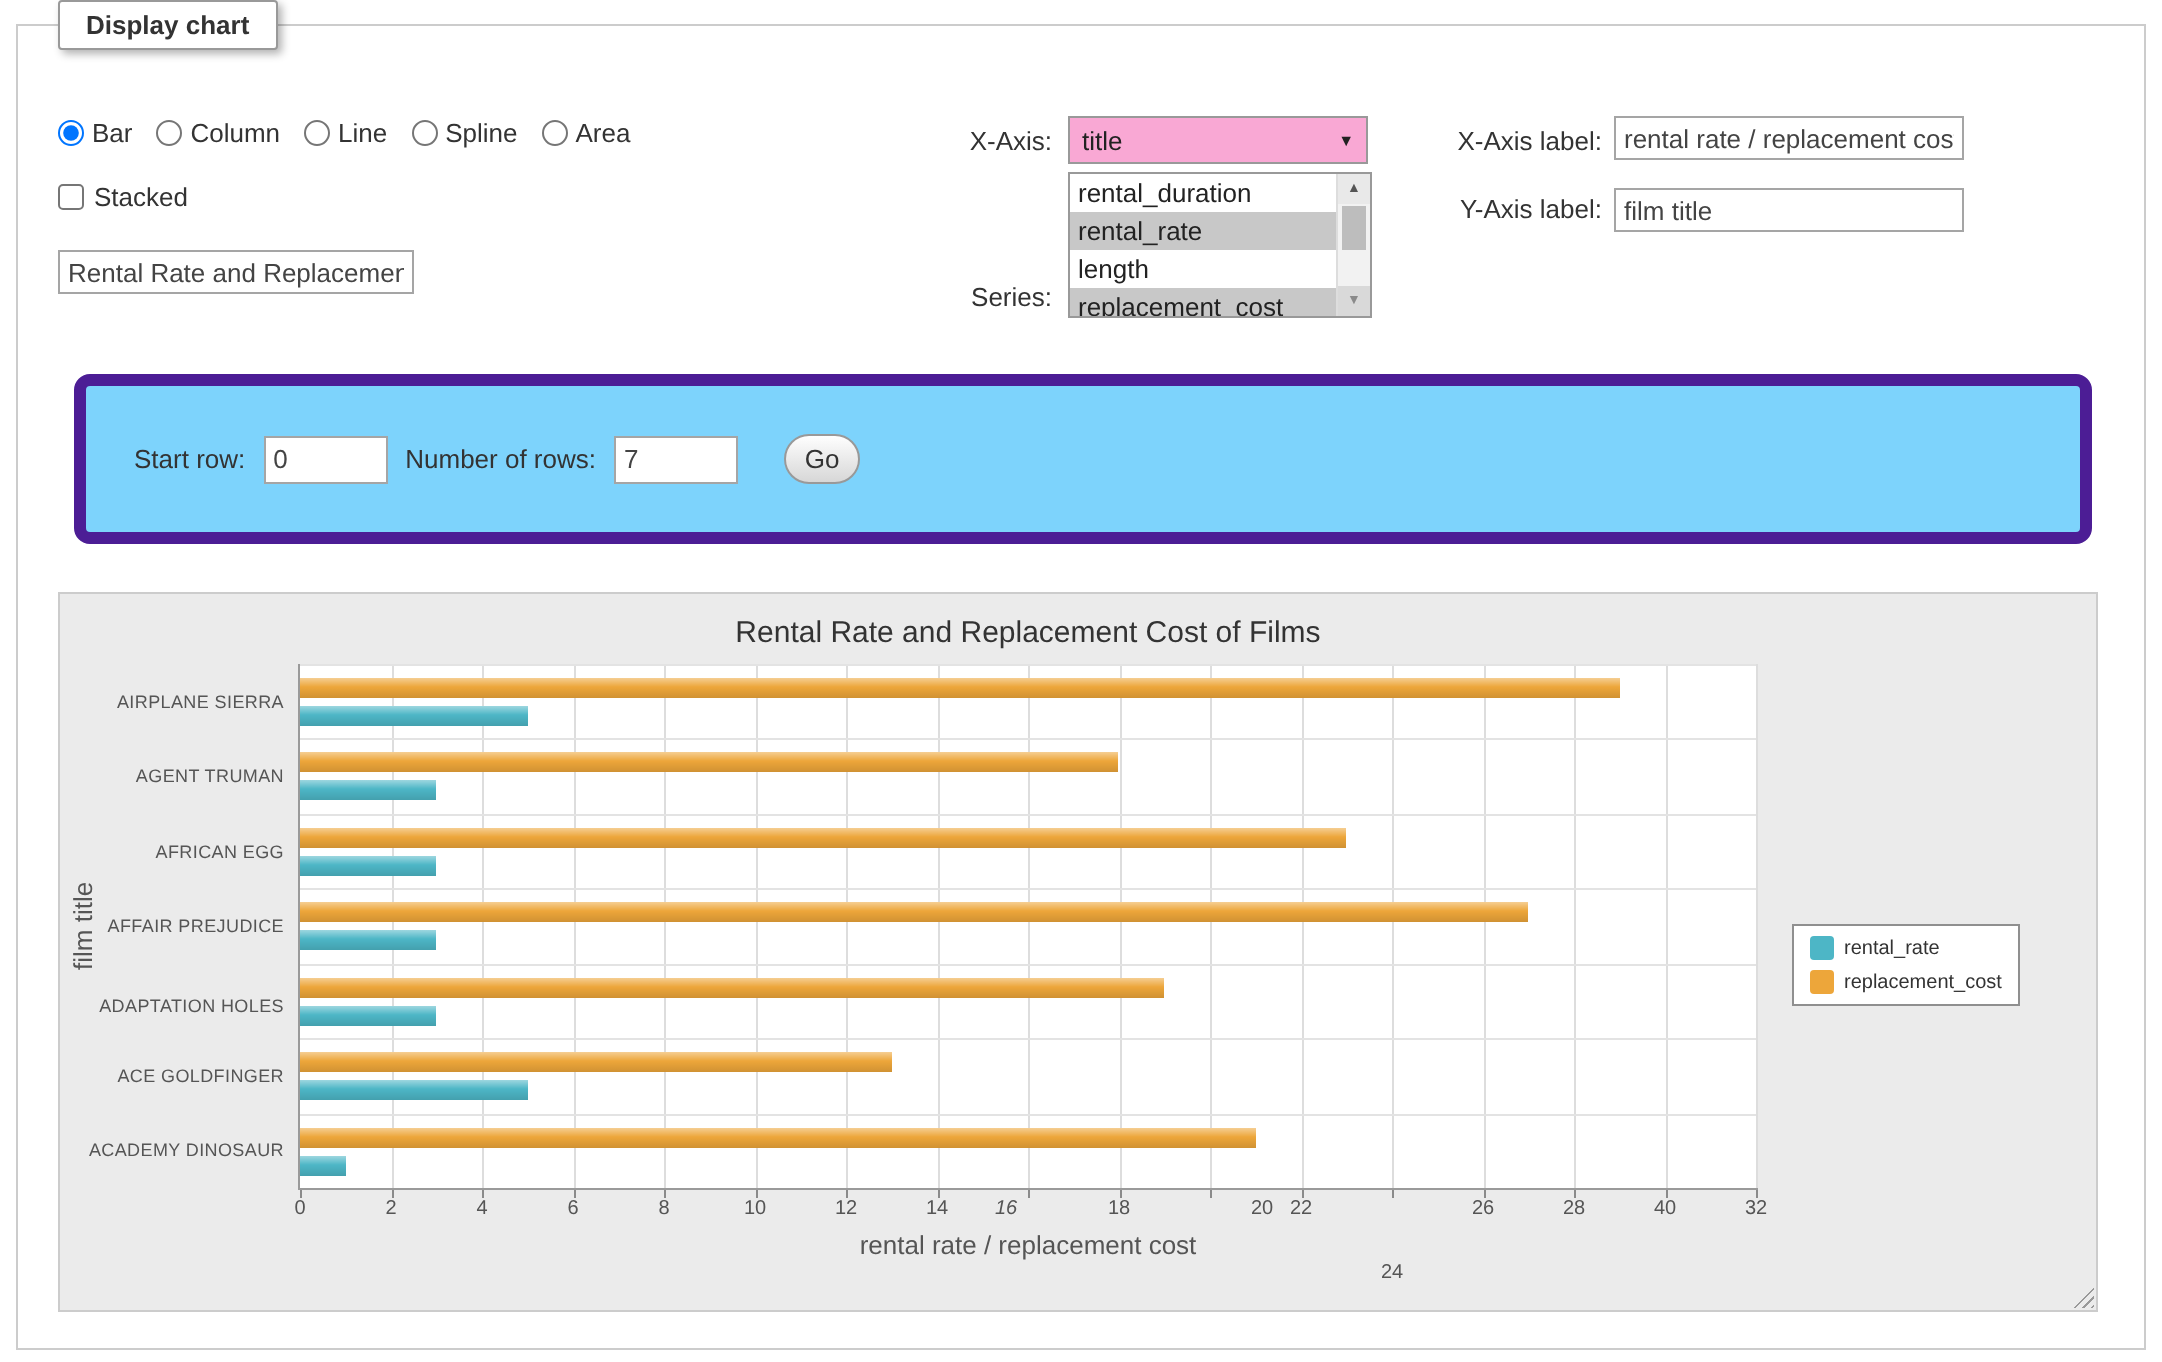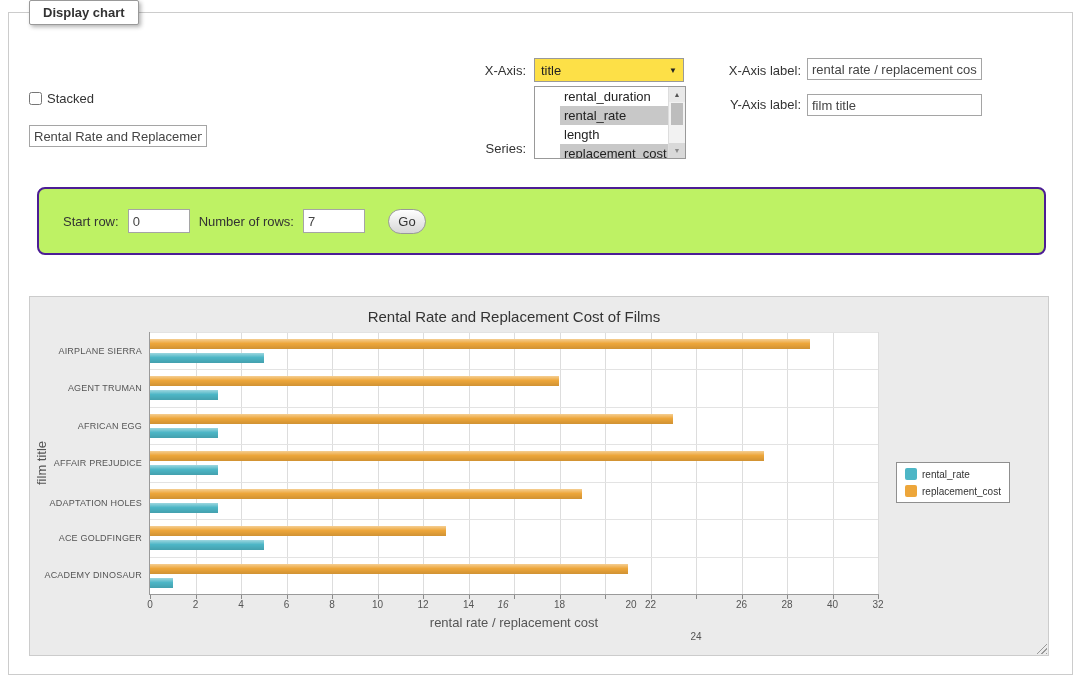--- a/index.html
+++ b/index.html
@@ -27,42 +27,42 @@
     border:1px solid #a5a5a5; padding:1px 4px; height:22px;
   }
   .title-input { position:absolute; left:20px; top:112px; width:178px; }
   .field-label { position:absolute; font-size:13px; color:#333; text-align:right; }
   .lbl-xaxis   { left:380px; top:50px;  width:137px; }
   .lbl-series  { left:380px; top:128px; width:137px; }
   .lbl-xlabel  { left:640px; top:50px;  width:152px; }
   .lbl-ylabel  { left:640px; top:84px;  width:152px; }
   .fake-select {
     position:absolute; left:525px; top:45px; width:150px; height:24px;
-    border:1px solid #999; background:#fde047; font-size:13px; color:#222;
+    border:1px solid #999; background:#f9a8d4; font-size:13px; color:#222;
     display:flex; align-items:center; justify-content:space-between; padding:0 6px;
     cursor:default;
   }
   .fake-select .arrow { font-size:8px; color:#222; }
   .listbox {
     position:absolute; left:525px; top:73px; width:152px; height:73px;
     border:1px solid #999; background:#fff; display:flex; overflow:hidden;
   }
-  .lb-items { flex:1; overflow:hidden;margin-left:25px; }
+  .lb-items { flex:1; overflow:hidden; }
   .lb-item { height:19px; line-height:19px; padding:0 4px; font-size:13px; color:#222; white-space:nowrap; }
   .lb-item.sel { background:#c8c8c8; }
   .lb-scrollbar { width:17px; background:#f2f2f2; border-left:1px solid #ddd; display:flex; flex-direction:column; }
   .lb-btn { height:15px; background:#e9e9e9; display:flex; align-items:center; justify-content:center; color:#555; font-size:7px; }
   .lb-btn-down { background:#d9d9d9; color:#8a8a8a; }
   .lb-track { flex:1; position:relative; }
   .lb-thumb { position:absolute; left:2px; right:2px; top:1px; height:22px; background:#bdbdbd; }
   .input-xlabel { position:absolute; left:798px; top:45px; width:175px; color:#555; }
   .input-ylabel { position:absolute; left:798px; top:81px; width:175px; color:#555; }
   .row-panel {
-    position:absolute; left:28px; top:174px; width:1009px; height:68px;
-    background:#bef264; border:2px solid #4c1d95; border-radius:8px;
+    position:absolute; left:28px; top:174px; width:1009px; height:85px;
+    background:#7dd3fc; border:6px solid #4c1d95; border-radius:8px;
     display:flex; align-items:center; padding-left:24px; gap:9px; font-size:13px;
   }
   .row-panel input[type=text] { position:static; width:62px; height:24px; }
   .go-button {
     margin-left:14px; width:38px; height:25px; border-radius:13px;
     border:1px solid #999; background:linear-gradient(#fefefe,#d7d7d7);
     font-family:inherit; font-size:13px; color:#333; display:flex;
     align-items:center; justify-content:center; cursor:pointer;
   }
   .chart-panel {
@@ -96,20 +96,42 @@
     background:repeating-linear-gradient(135deg, transparent 0 2px, #999 2px 3px);
     clip-path:polygon(100% 0, 100% 100%, 0 100%);
   }
 </style>
 </head>
 <body>
 
 <div class="outer">
   <div class="legend-box">Display chart</div>
 
+  <div class="radio-row" id="chart-type-row">
+      <label>
+        <input type="radio" name="charttype" checked="" style="">
+        <span>Bar</span>
+      </label>
+      <label>
+        <input type="radio" name="charttype" style="">
+        <span>Column</span>
+      </label>
+      <label>
+        <input type="radio" name="charttype" style="">
+        <span>Line</span>
+      </label>
+      <label>
+        <input type="radio" name="charttype" style="">
+        <span>Spline</span>
+      </label>
+      <label>
+        <input type="radio" name="charttype" style="">
+        <span>Area</span>
+      </label>
+    </div>
 
   <label class="stacked-row">
     <input type="checkbox" id="stacked-cb" style="">
     <span>Stacked</span>
   </label>
 
   <input type="text" class="title-input" value="Rental Rate and Replacement Cost of Films" style="">
 
   <div class="field-label lbl-xaxis">X-Axis:</div>
   <div class="fake-select">

